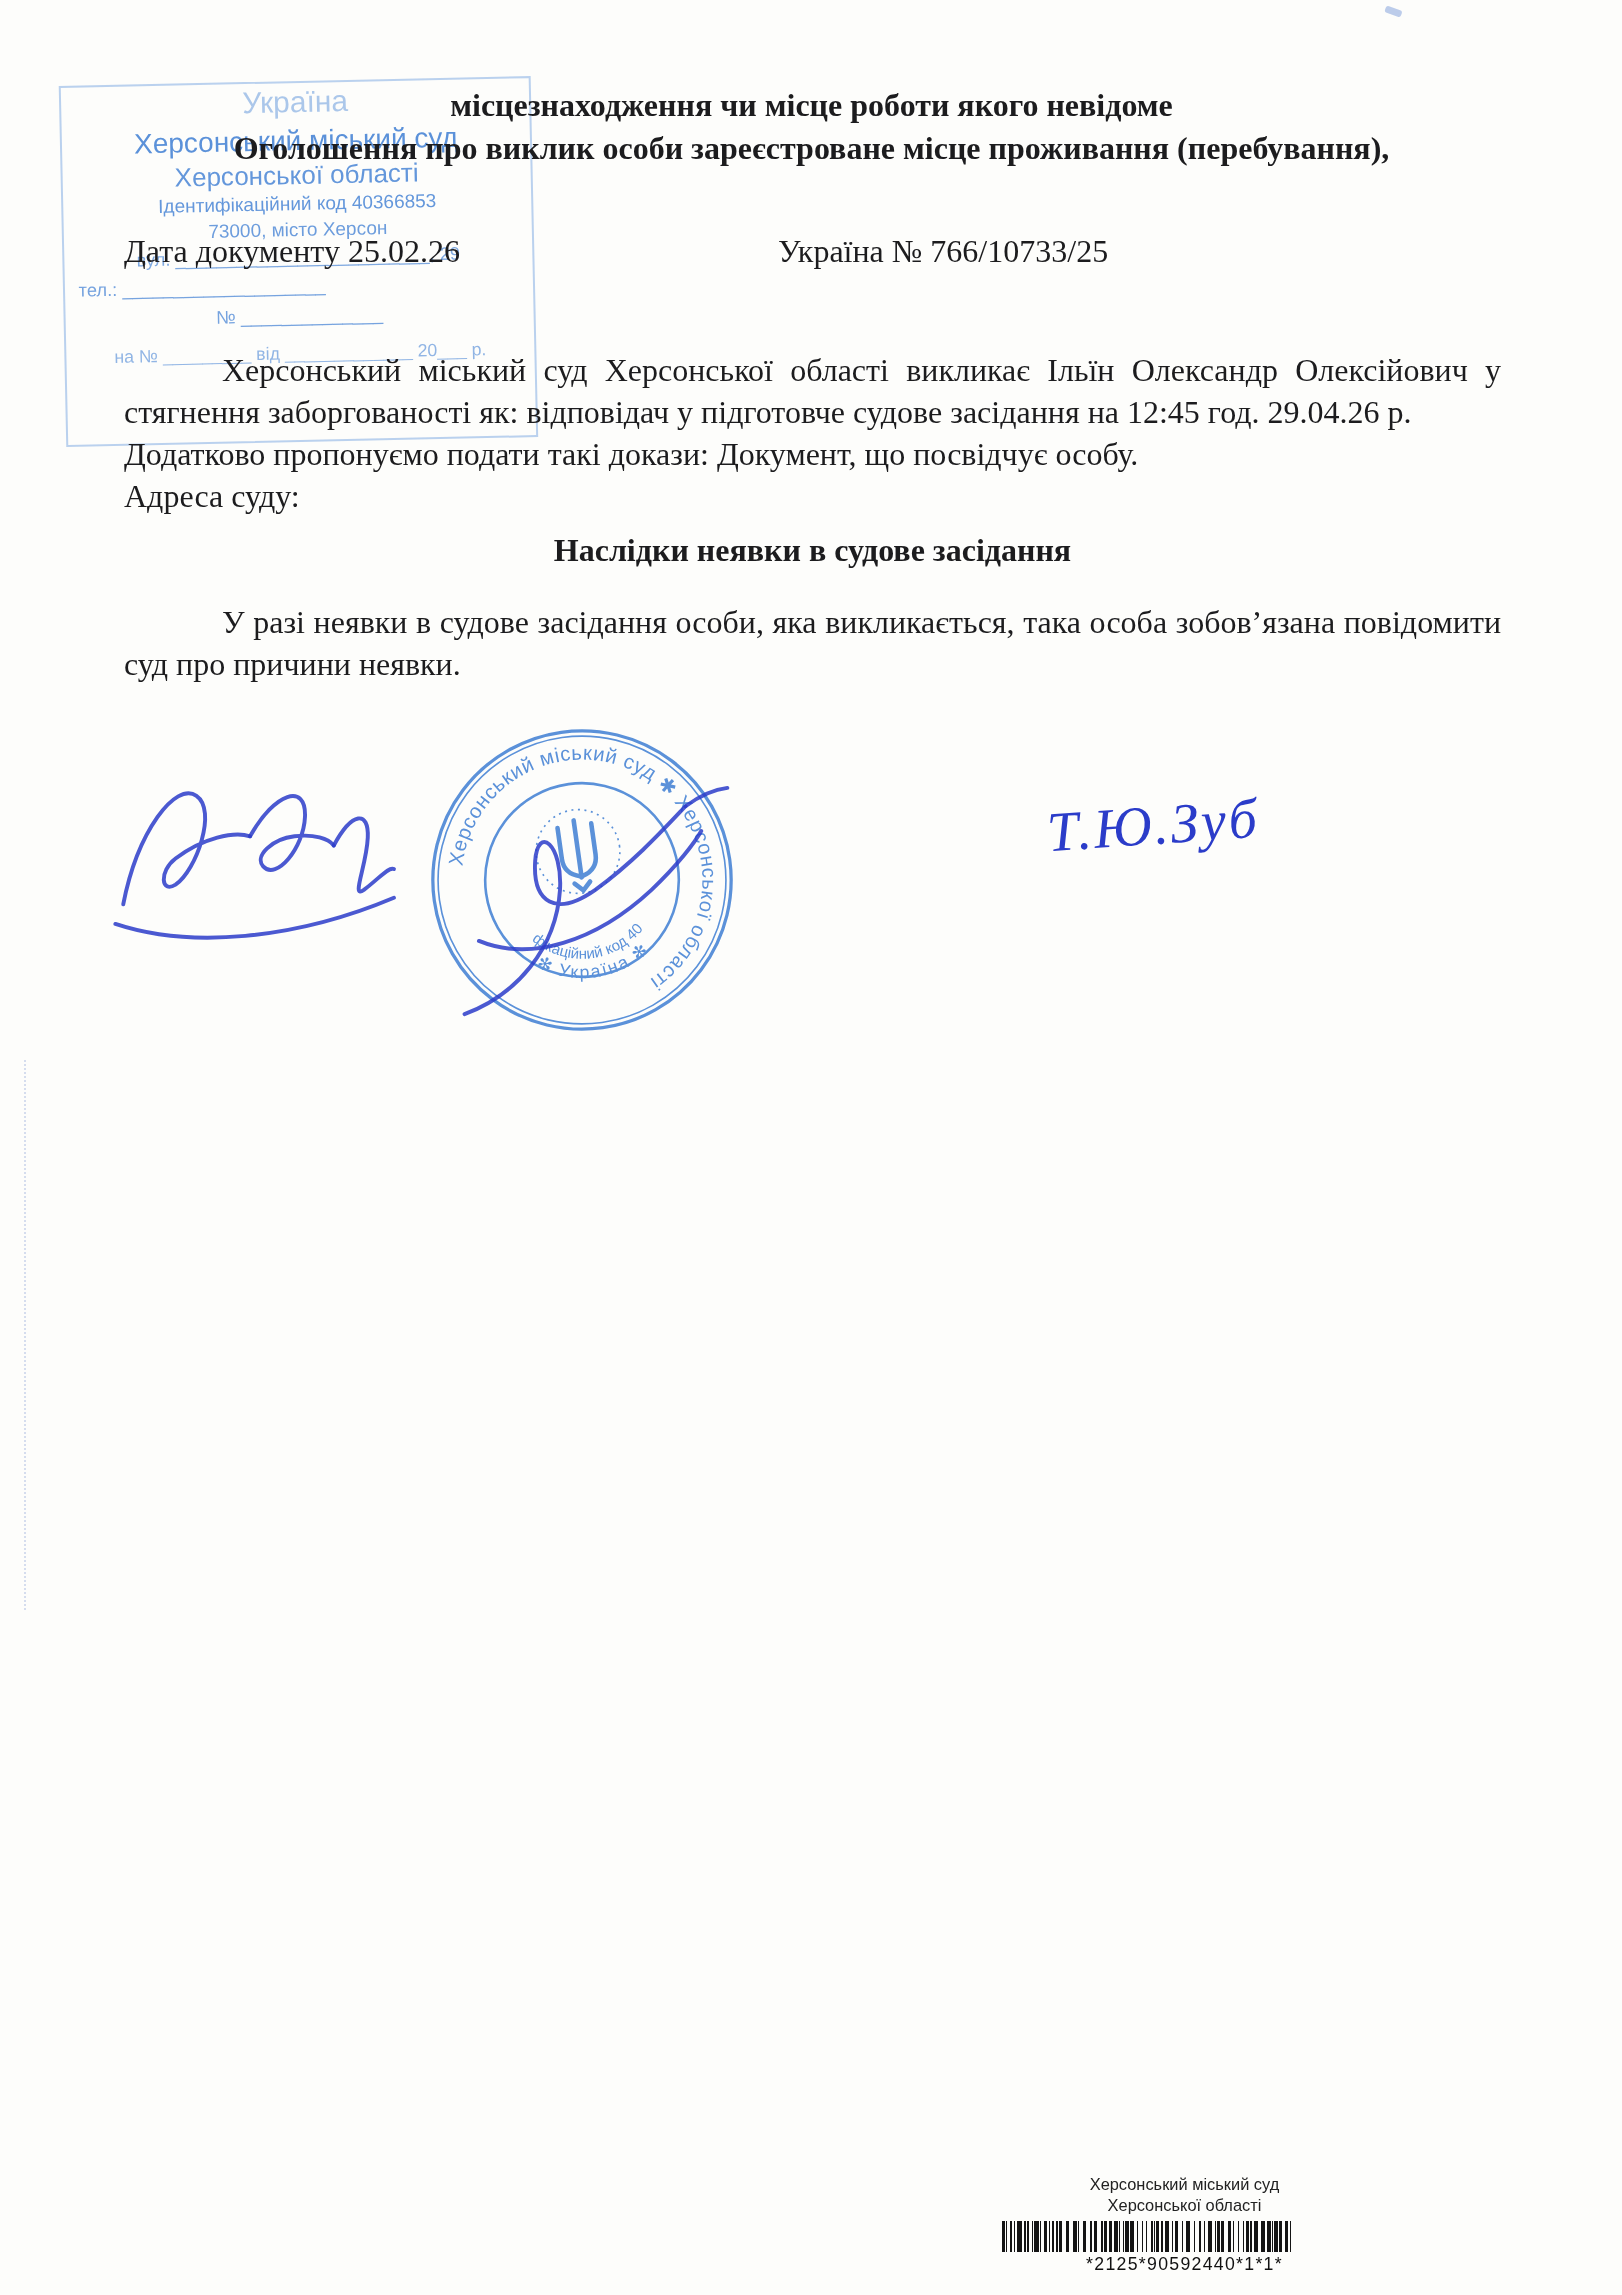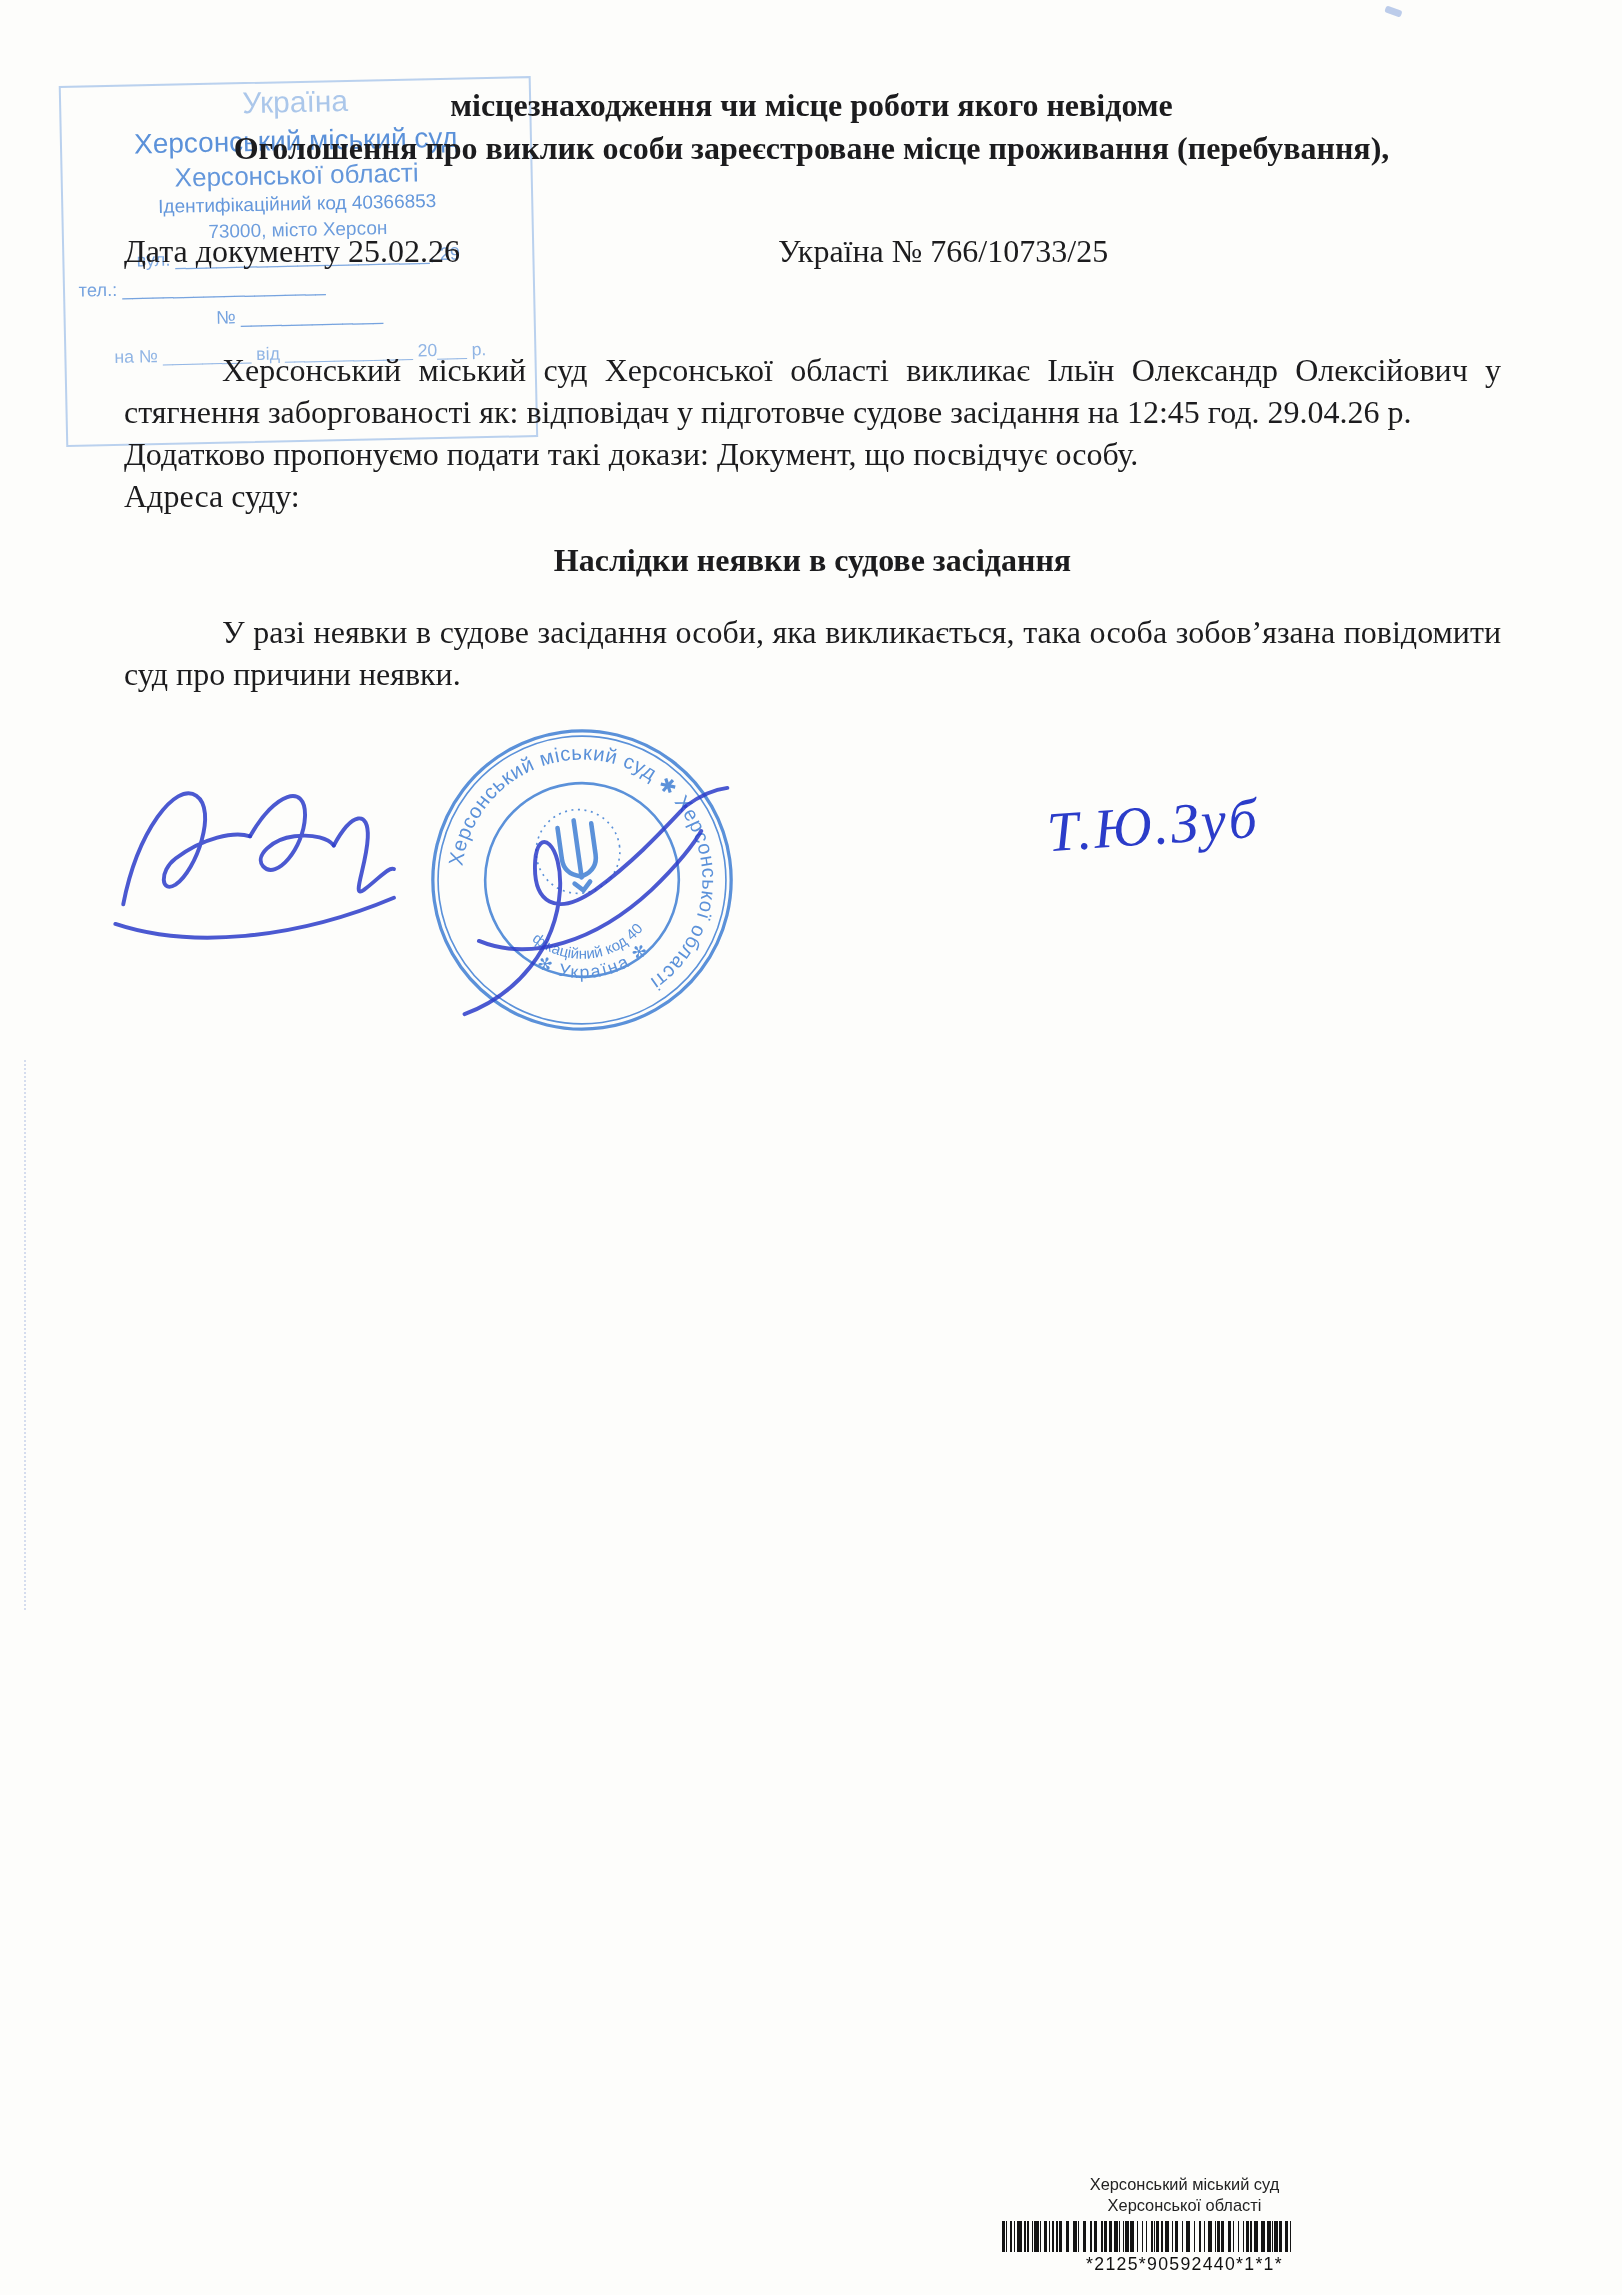--- a/index.html
+++ b/index.html
@@ -49,21 +49,21 @@
   .bold { font-weight:normal; }
 
   .body-block {
     position:absolute; top:349px; left:124px; width:1377px;
     font-size:32px; line-height:42px; text-align:justify;
     z-index:2;
   }
   .p-indent { text-indent:98px; }
   .section-heading {
     text-align:center; font-weight:bold;
-    margin-top:22px; margin-bottom:30px; text-indent:0;
+    margin-top:12px; margin-bottom:30px; text-indent:0;
   }
 
   
   .round-stamp {
     position:absolute; left:425px; top:723px; width:314px; height:314px;
     transform:rotate(-8deg); z-index:3; opacity:.9;
   }
   .round-stamp .ring { fill:none; stroke:var(--stamp-blue, #4a86d6); }
   .round-stamp text { fill:var(--stamp-blue, #4a86d6); font-family:"Liberation Sans", sans-serif; }
   .round-stamp .emblem { fill:none; stroke:var(--stamp-blue, #4a86d6); stroke-width:7; stroke-linecap:round; }

